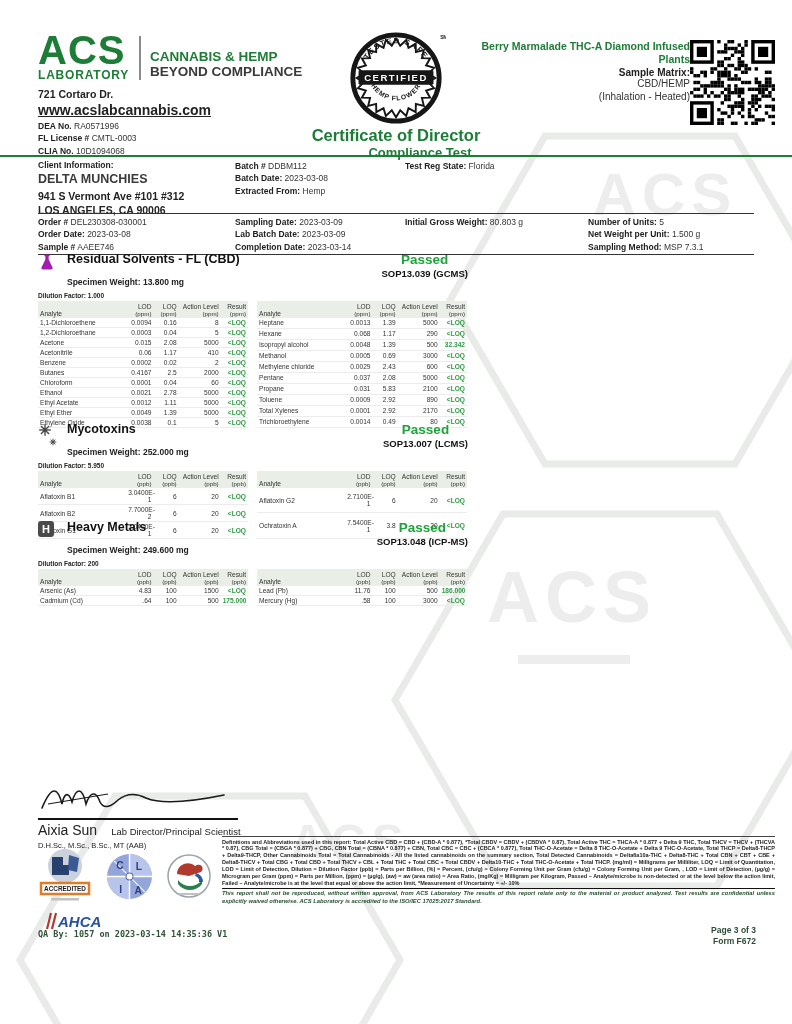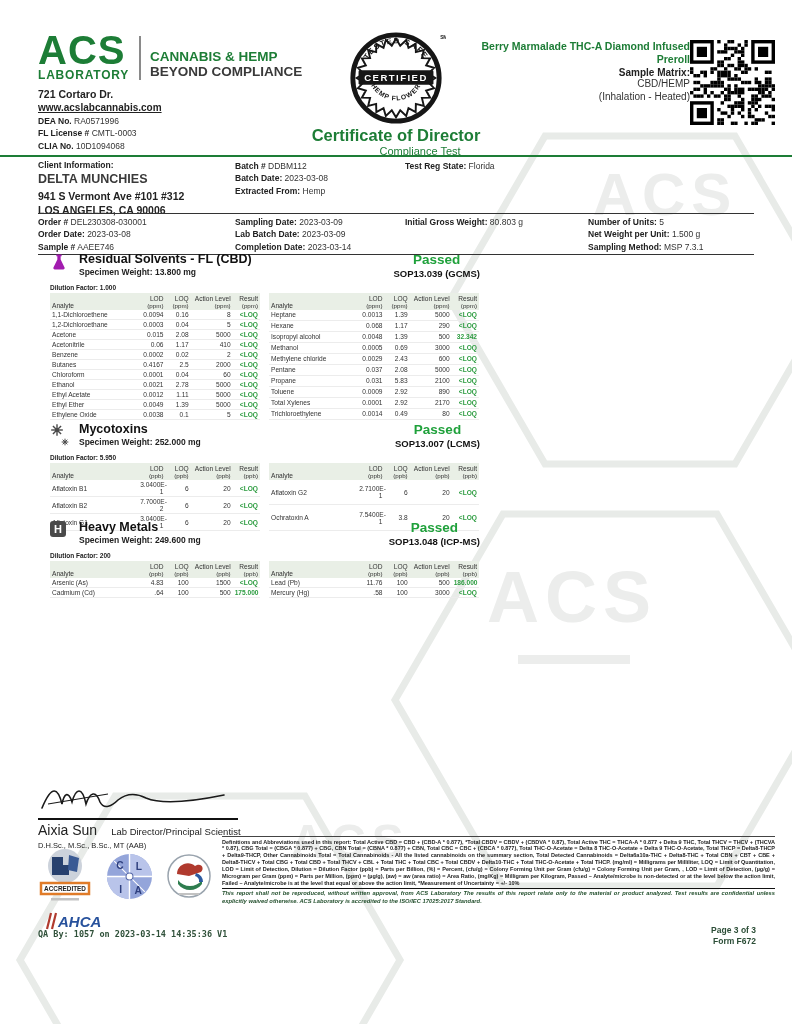--- a/index.html
+++ b/index.html
@@ -12,60 +12,60 @@
   
   #header-left { left:38px; top:34px; width:330px; }
   .logo-row { display:flex; align-items:flex-end; }
   .acs-big { font-size:40px; font-weight:800; color:#1d7d36; line-height:.8; letter-spacing:1px; }
   .acs-lab { font-size:12px; font-weight:700; color:#1d7d36; letter-spacing:.8px; margin-top:2px; }
   .logo-div { width:2px; background:#8a8a8a; align-self:stretch; margin:2px 9px 2px 10px; }
   .tagline { padding-bottom:3px; }
   .tag1 { color:#1d7d36; font-weight:700; font-size:13.5px; }
   .tag2 { color:#3a3a3a; font-weight:700; font-size:13.5px; }
   .addr { font-size:10.5px; font-weight:700; color:#222; margin-top:6px; line-height:1.25; }
-  .site { font-size:10px; font-weight:700; color:#222; text-decoration:underline; margin:1px 0 2px; }
+  .site { font-size:14px; font-weight:700; color:#222; text-decoration:underline; margin:1px 0 2px; }
   .idline { font-size:10px; color:#333; line-height:1.2; }
   .idline b { color:#222; }
 
   
   #seal { left:346px; top:30px; width:100px; height:96px; }
 
   
   #product { left:420px; top:40px; width:270px; text-align:right; }
   .pname { color:#1d7d36; font-weight:700; font-size:10.5px; line-height:1.25; }
   .pmx-label { font-weight:700; color:#222; font-size:10px; margin-top:1px; }
   .pmx { font-size:10px; color:#333; line-height:1.25; }
 
   
   #qr { left:690px; top:40px; width:85px; height:85px; }
 
   
   #title-block { left:0; top:126px; width:792px; text-align:center; }
   .t-main { font-size:16.5px; font-weight:800; color:#1d7d36; }
-  .t-sub { font-size:11px; font-weight:400; color:#1d7d36;margin-left:48px; }
+  .t-sub { font-size:13px; font-weight:700; color:#1d7d36;margin-left:48px; }
   #green-rule { left:0; top:155px; width:792px; height:2px; background:#1d7d36; }
 
   
   #client-row1 { left:38px; top:160px; width:716px; display:grid; grid-template-columns:197px 170px 183px 1fr; }
   #client-row2 { left:38px; top:213px; width:716px; display:grid; grid-template-columns:197px 170px 183px 1fr;
                  border-top:1.5px solid #333; border-bottom:1.5px solid #333; padding:2px 0 1px; }
   .ci-label { font-size:8.5px; font-weight:700; }
   .cl-name { font-size:12.5px; font-weight:700; color:#3a3a3a; margin-top:2px; }
   .cl-addr { font-size:10.5px; font-weight:700; color:#222; margin-top:3px; line-height:1.35; }
   .pair { font-size:8.5px; color:#333; line-height:1.45; }
   .pair b { color:#222; }
 
   
-  .section { left:50px; width:430px; }
+  .section { left:38px; width:430px; }
   #sec0 { top:252px; } #sec1 { top:422px; } #sec2 { top:520px; }
   .sec-head { display:flex; justify-content:space-between; align-items:flex-start; }
   .sec-left { display:flex; gap:9px; }
   .sec-icon { width:20px; padding-top:1px; position:relative; }
   .sec-title { font-size:12.5px; font-weight:700; color:#111; }
-  .sec-spec { font-size:8.5px; font-weight:700; color:#222; margin-top:1px; }
+  .sec-spec { font-size:8.5px; font-weight:700; color:#222; margin-top:11px; }
   .sec-status { text-align:center; }
   .passed { font-size:13.5px; font-weight:800; color:#1fa13b; }
   .sop { font-size:9.5px; font-weight:700; color:#111; margin-top:1px; }
   .dilution { font-size:6.5px; font-weight:700; color:#222; margin-top:5px; }
   .tables { display:flex; gap:9px; margin-top:2px; }
   table { border-collapse:collapse; width:210px; table-layout:fixed; }
   th { background:#e9efe6; font-weight:400; font-size:6.6px; color:#333; padding:1.5px 2px; text-align:right; vertical-align:bottom; }
   th.c0 { text-align:left; }
   th .u { display:block; font-size:6.2px; }
   td { font-size:6.6px; color:#333; padding:1px 2px; border-bottom:.5px solid #ececec; text-align:right; }
@@ -153,21 +153,21 @@
         <textPath href="#arc-bot" startOffset="50%" text-anchor="middle">HEMP FLOWER</textPath>
       </text>
       <rect x="13" y="42" width="78" height="15" rx="1.5" fill="#161616"></rect>
       <text x="52" y="53" text-anchor="middle" font-size="10" font-weight="bold" fill="#fff" letter-spacing="1.5">CERTIFIED</text>
       <text x="98" y="9" font-size="5" font-weight="bold" fill="#161616">SM</text>
     </svg>
   </div>
 
   <div class="layer" id="product">
     <div class="pname">Berry Marmalade THC-A Diamond Infused</div>
-    <div class="pname">Preroll</div>
+    <div class="pname">Plants</div>
     <div class="pmx-label">Sample Matrix:</div>
     <div class="pmx">CBD/HEMP</div>
     <div class="pmx">(Inhalation - Heated)</div>
   </div>
 
   <div class="layer" id="qr"><svg width="85" height="85" xmlns="http://www.w3.org/2000/svg">
         <rect width="85" height="85" fill="#fff"></rect>
         <rect x="27.2" y="0.0" width="3.4" height="3.4" fill="#000"></rect>
         <rect x="37.4" y="0.0" width="3.4" height="3.4" fill="#000"></rect>
         <rect x="40.8" y="0.0" width="3.4" height="3.4" fill="#000"></rect>

